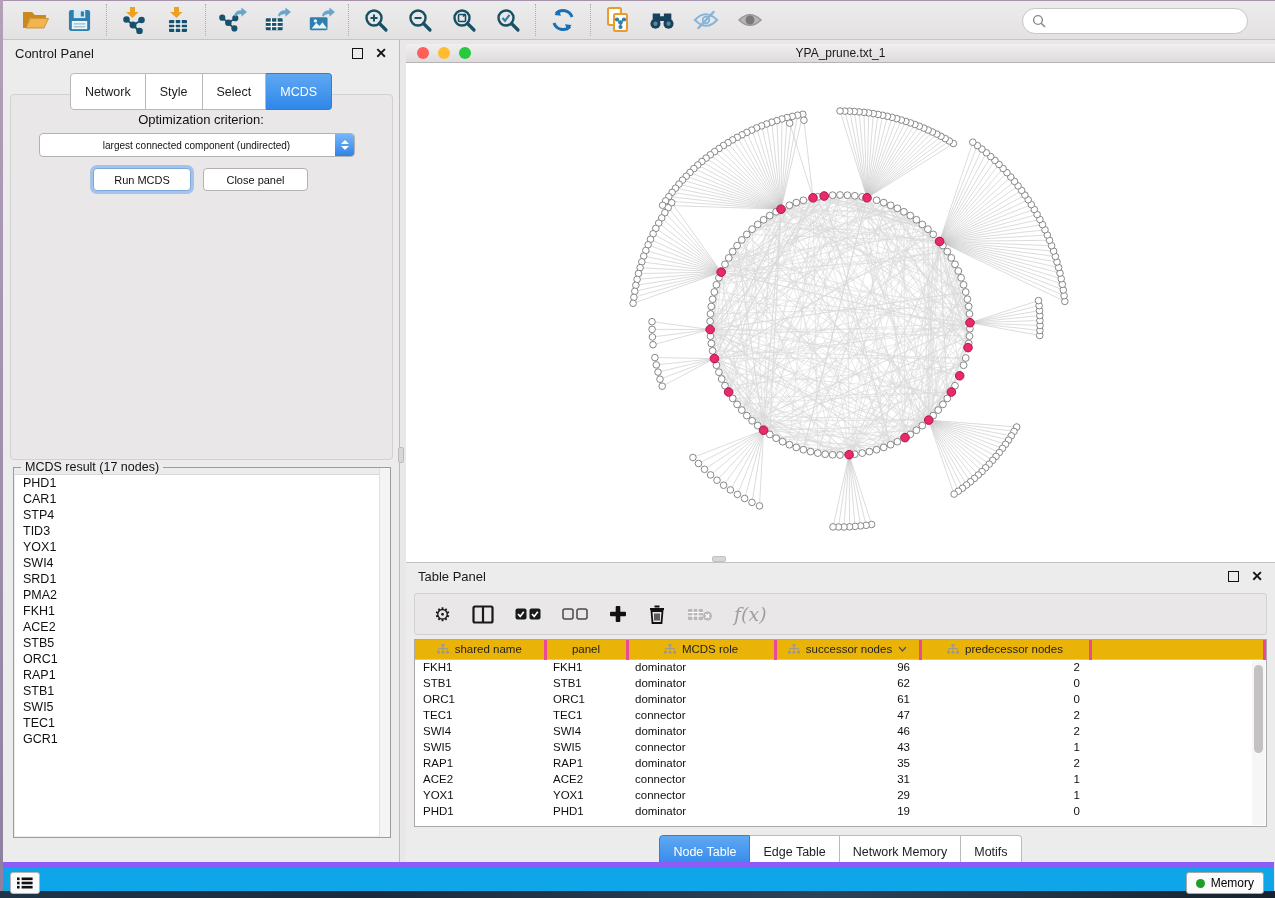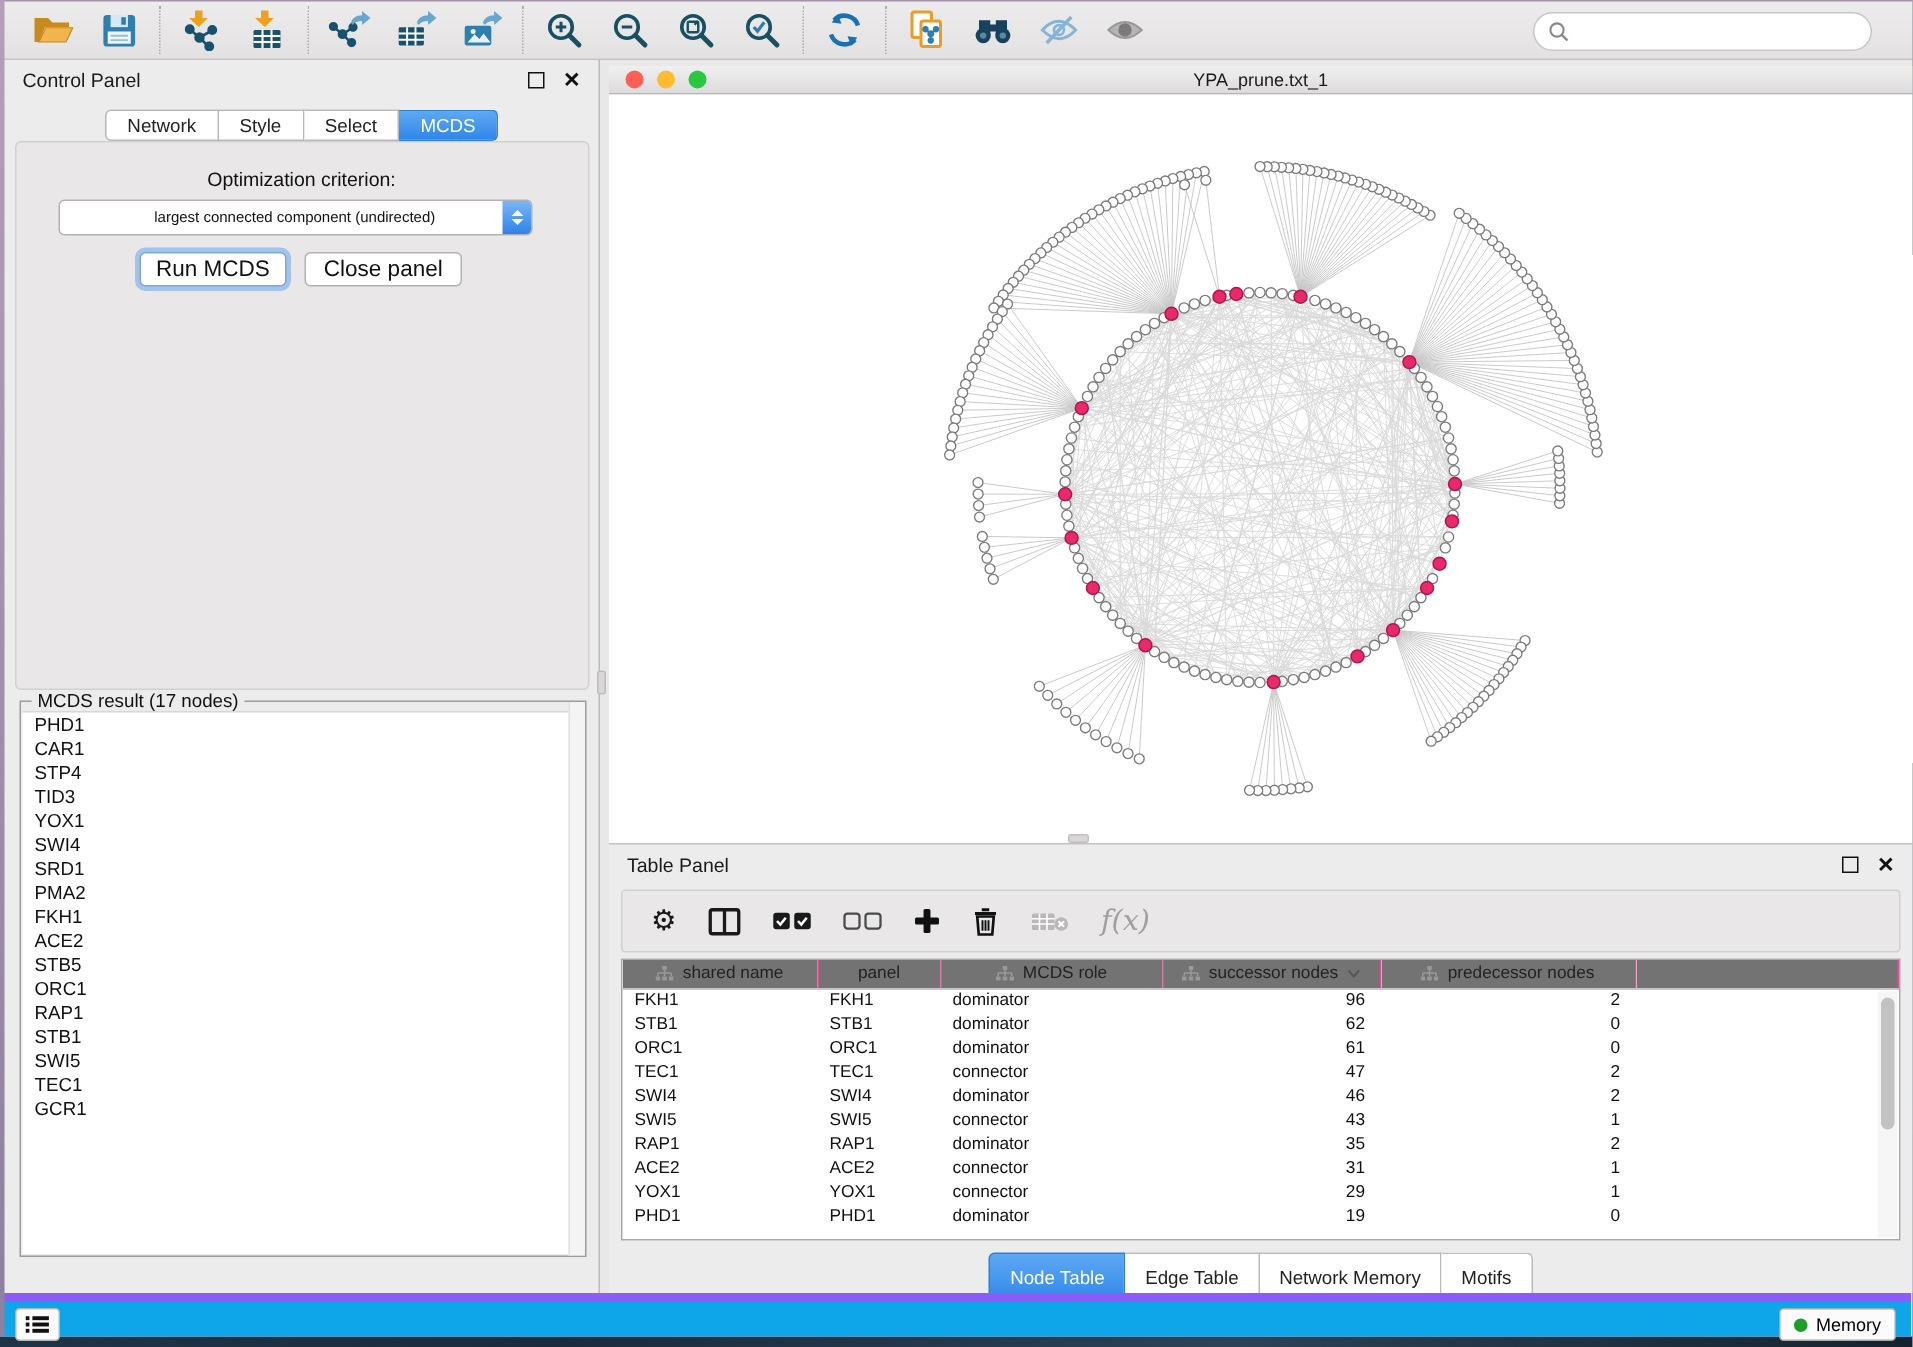--- a/index.html
+++ b/index.html
@@ -16,33 +16,33 @@
   .search{position:absolute;right:27px;top:7px;width:226px;height:26px;background:#fff;border:1px solid #c8c6c6;border-radius:13px;display:flex;align-items:center;padding-left:9px;gap:5px}
   .search input{border:none;outline:none;width:180px;font-size:12px;background:transparent;font-family:"Liberation Sans",sans-serif}
 
   
   .control-panel{position:absolute;left:3px;top:40px;width:397px;height:822px;background:#ececec;border-right:1px solid #bdbbbb}
   .panel-head{height:26px;display:flex;align-items:center;padding:0 12px;font-size:13px;color:#1a1a1a}
   .panel-head .spacer{flex:1}
   .win-mini{width:11px;height:11px;border:1.6px solid #111;background:transparent;display:inline-block;margin-right:12px;cursor:pointer}
   .win-x{font-size:14px;font-weight:700;color:#111;cursor:pointer;line-height:11px}
   .cp-tabs{position:absolute;left:0;top:33px;width:100%;display:flex;justify-content:center;z-index:5}
-  .cp-tab{height:21px;padding:0 14px;background:#fff;border:1px solid #b9b7b7;border-left:none;font-size:12.5px;display:flex;align-items:center;cursor:pointer;color:#222}
+  .cp-tab{height:37px;padding:0 14px;background:#fff;border:1px solid #b9b7b7;border-left:none;font-size:12.5px;display:flex;align-items:center;cursor:pointer;color:#222}
   .cp-tab:first-child{border-left:1px solid #b9b7b7;border-radius:4px 0 0 4px}
   .cp-tab:last-child{border-radius:0 4px 4px 0}
   .cp-tab.active{background:linear-gradient(#5fa8f2,#2f87ea);color:#fff;border-color:#2f7fd6}
   .cp-inset{position:absolute;left:7px;top:54px;width:383px;height:366px;background:#e9e7e7;border:1px solid #d2d0d0;border-radius:4px}
   .opt-label{position:absolute;top:72px;width:100%;text-align:center;font-size:13px}
   .opt-select{position:absolute;left:36px;top:93px;width:316px;height:24px;background:#fff;border:1px solid #b3b1b1;border-radius:4px;display:flex;align-items:center;cursor:pointer}
   .opt-select .val{flex:1;text-align:center;font-size:10px;padding-left:18px}
   .opt-stepper{width:19px;height:22px;margin-right:0;border-radius:0 3px 3px 0;background:linear-gradient(#79b6f7,#2f82e8);display:flex;flex-direction:column;align-items:center;justify-content:center;gap:2px}
   .opt-stepper i{width:0;height:0;border-left:4px solid transparent;border-right:4px solid transparent}
   .opt-stepper .up{border-bottom:4px solid #fff}
   .opt-stepper .dn{border-top:4px solid #fff}
-  .btn{height:23px;background:#fff;border:1px solid #b3b1b1;border-radius:4px;font-size:15px;font-family:"Liberation Sans",sans-serif;cursor:pointer;color:#111}
+  .btn{height:23px;background:#fff;border:1px solid #b3b1b1;border-radius:4px;font-size:11px;font-family:"Liberation Sans",sans-serif;cursor:pointer;color:#111}
   .btn-run{position:absolute;left:90px;top:128px;width:98px;border-color:#7aa9da;box-shadow:0 0 0 3px rgba(106,166,238,.55)}
   .btn-close{position:absolute;left:200px;top:128px;width:105px}
   .result-group{position:absolute;left:10px;top:427px;width:378px;height:371px;border:1px solid #9d9b9b;background:#ececec}
   .result-legend{position:absolute;top:-8px;left:7px;background:#ececec;padding:0 4px;font-size:12.5px}
   .result-list{position:absolute;left:1px;top:6px;right:1px;bottom:1px;background:#fff;overflow:hidden;border-top:1px solid #d8d6d6}
   .result-item{font-size:12.5px;line-height:16px;padding-left:8px;color:#111}
   .result-scroll{position:absolute;right:0;top:0;bottom:0;width:11px;background:#f4f4f4;border-left:1px solid #e0e0e0}
 
   
   .right-col{position:absolute;left:406px;top:40px;width:869px;height:822px;background:#e9e7e7}
@@ -56,21 +56,21 @@
   .h-split{position:absolute;left:306px;top:516px;width:14px;height:6px;background:#d8d6d6;border:1px solid #c2c0c0;border-radius:2px;cursor:row-resize;z-index:5}
 
   
   .table-panel{position:absolute;left:0;top:522px;width:869px;height:300px;background:#ececec;border-top:1px solid #c4c2c2}
   .tp-toolbar{position:absolute;left:8px;top:30px;width:853px;height:42px;background:#e9e7e7;border:1px solid #d2d0d0;border-radius:3px;display:flex;align-items:center;gap:21px;padding-left:19px}
   .tp-btn{border:none;background:transparent;cursor:pointer;display:flex;align-items:center;justify-content:center;height:28px;padding:0}
   .gear{font-size:19px;color:#1a1a1a;line-height:1}
   .fx{font-family:"DejaVu Serif",serif;font-style:italic;font-size:19px;color:#a09e9e}
   .tbl-wrap{position:absolute;left:8px;top:76px;width:853px;height:188px;background:#fff;border:1px solid #aaa8a8;overflow:hidden}
   table.node-table{border-collapse:collapse;width:100%;table-layout:fixed}
-  .node-table th{height:19px;background:#737373;border-bottom:1px solid #c9c7c7;border-right:1px solid #ec4899;font-weight:400;font-size:11.5px;color:#222;white-space:nowrap;overflow:hidden}
+  .node-table th{height:19px;background:#eab308;border-bottom:1px solid #c9c7c7;border-right:3px solid #ec4899;font-weight:400;font-size:11.5px;color:#222;white-space:nowrap;overflow:hidden}
   .node-table th .hwrap{display:flex;align-items:center;justify-content:center;gap:6px}
   .node-table td{height:16px;font-size:11.5px;padding:0 8px;white-space:nowrap;overflow:hidden;color:#101010}
   .node-table td.num{text-align:right;padding-right:10px}
   .tbl-scroll{position:absolute;right:1px;top:21px;bottom:1px;width:13px;background:#f6f6f6}
   .tbl-thumb{position:absolute;left:2px;top:4px;width:9px;height:88px;background:#c3c1c1;border-radius:5px}
   .tp-tabs{position:absolute;left:0;top:272px;width:100%;display:flex;justify-content:center}
   .tp-tab{height:21px;padding:16px 13px;background:#fff;border:1px solid #bcbaba;border-left:none;font-size:12.5px;display:flex;align-items:center;cursor:pointer;color:#222}
   .tp-tab:first-child{border-left:1px solid #bcbaba;border-radius:4px 0 0 4px}
   .tp-tab:last-child{border-radius:0 4px 4px 0}
   .tp-tab.active{background:linear-gradient(#5fa8f2,#2f87ea);color:#fff;border-color:#2f7fd6}

